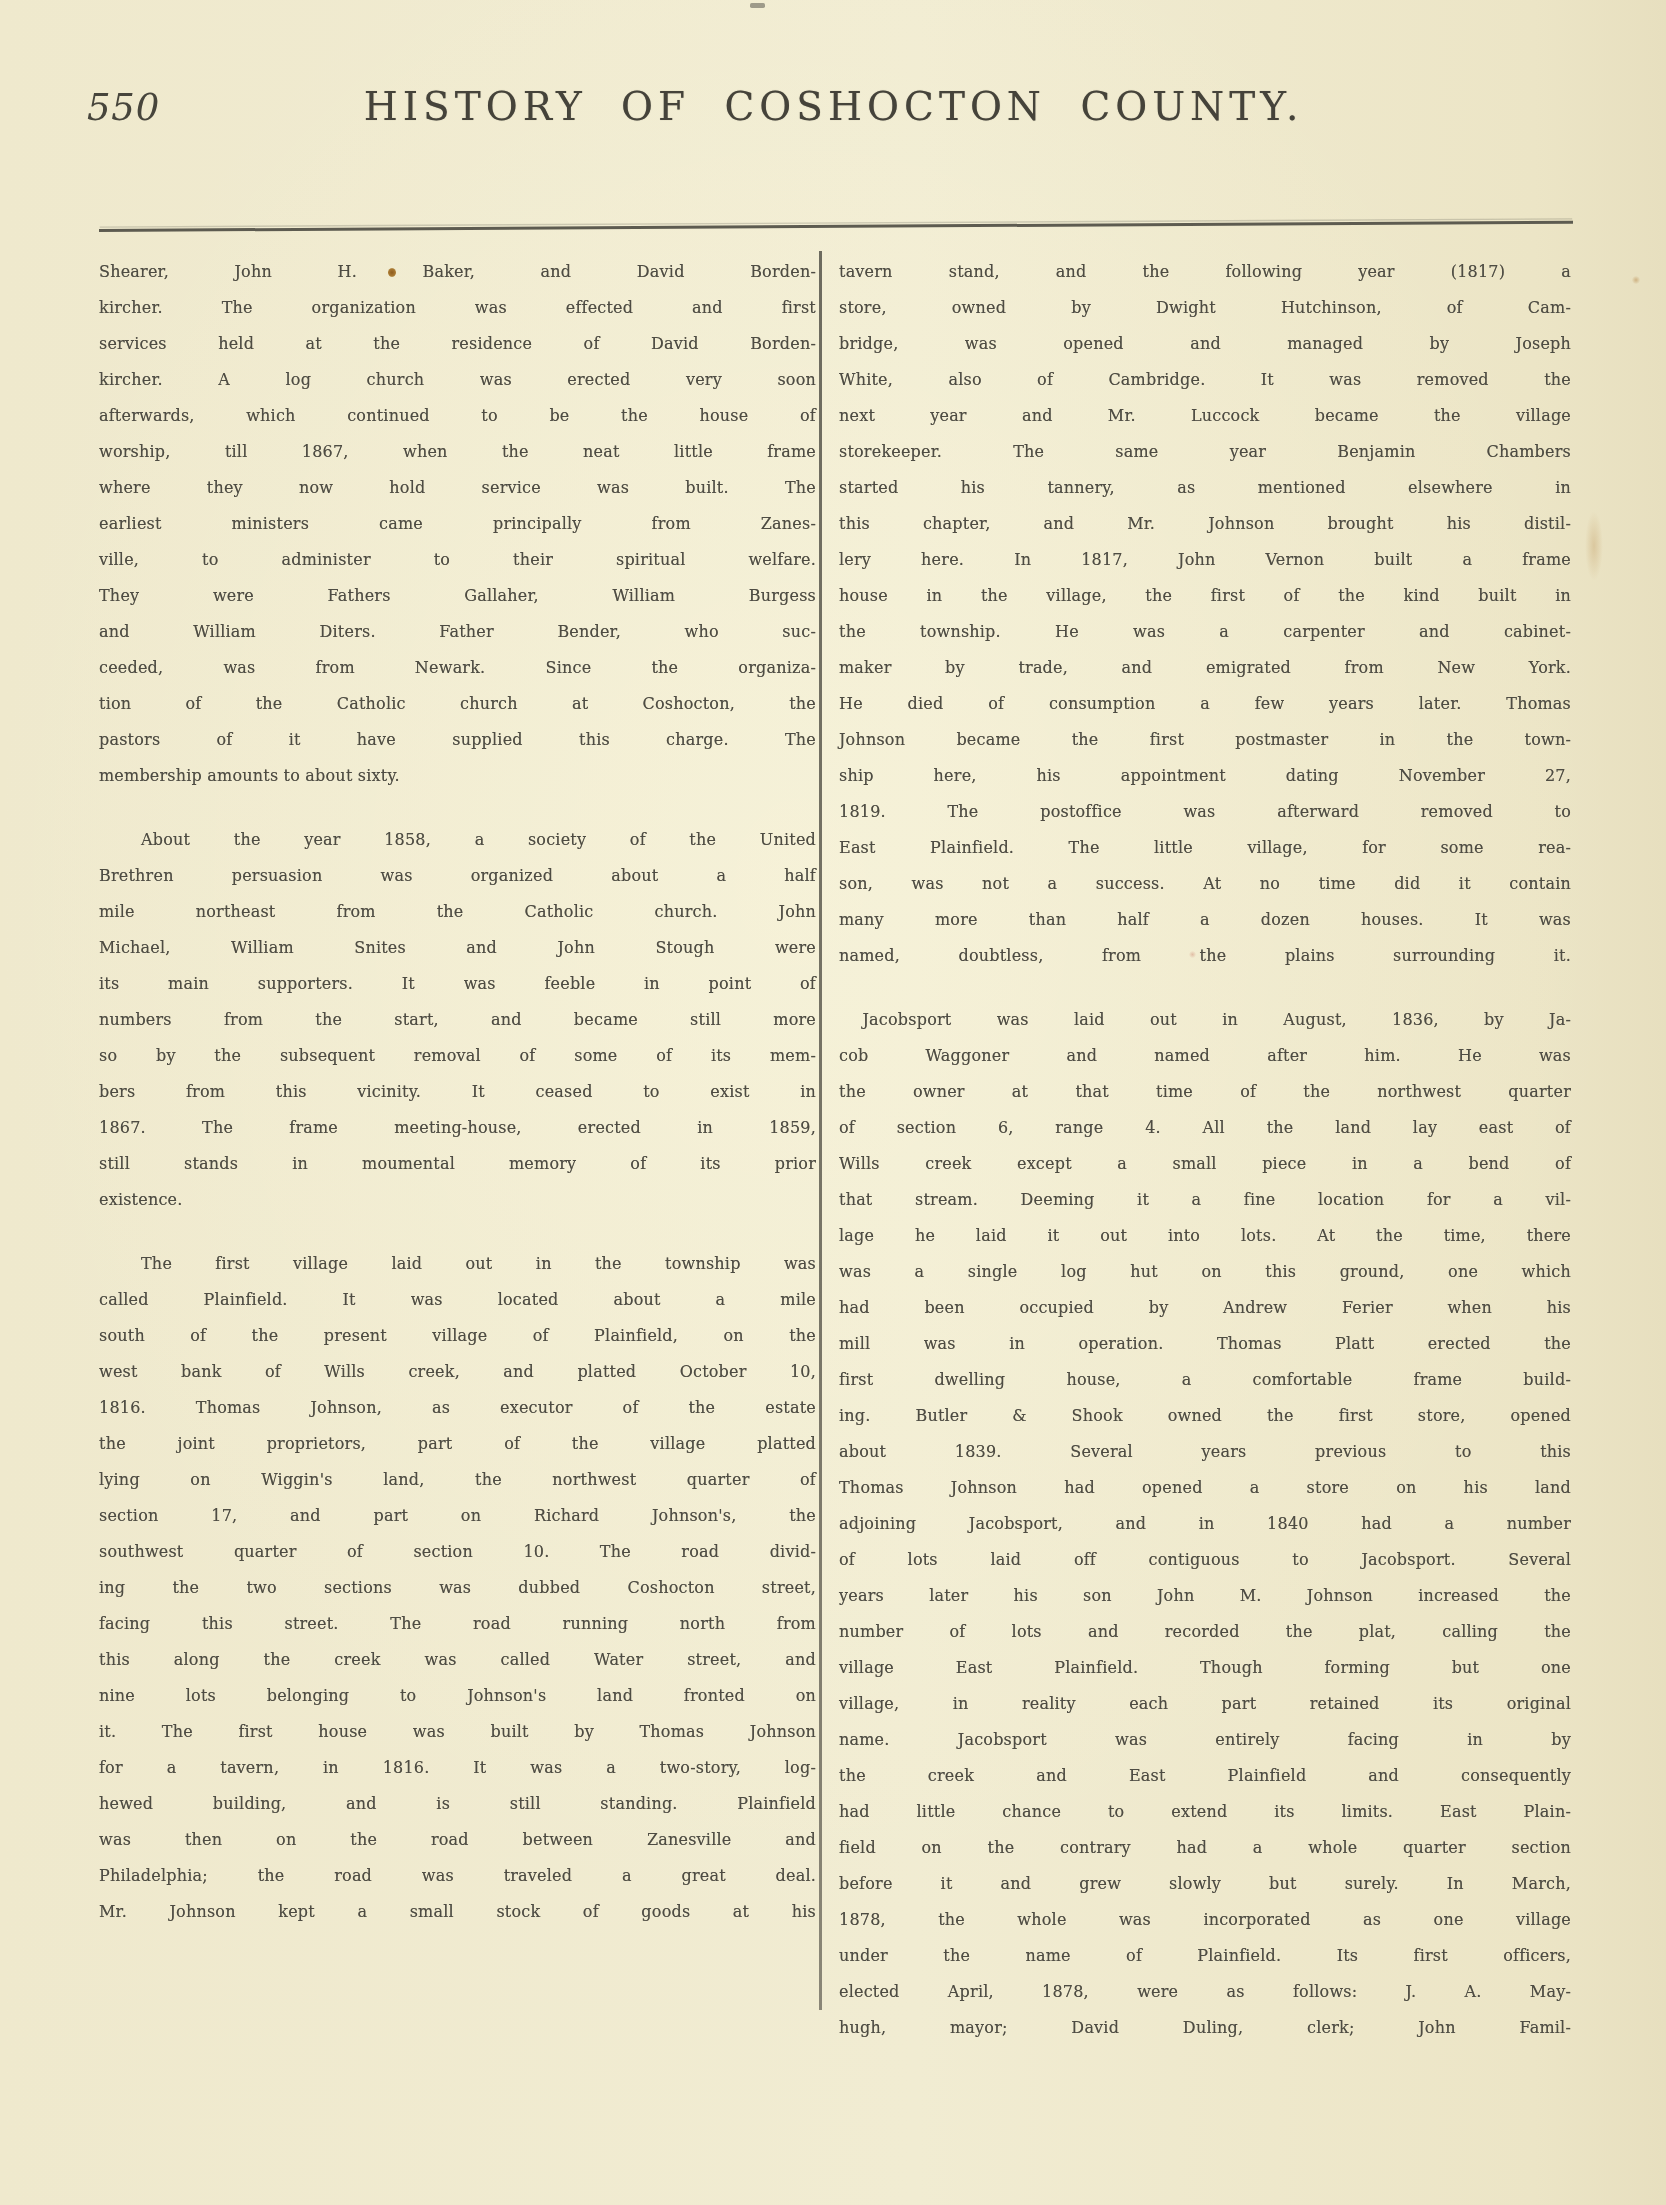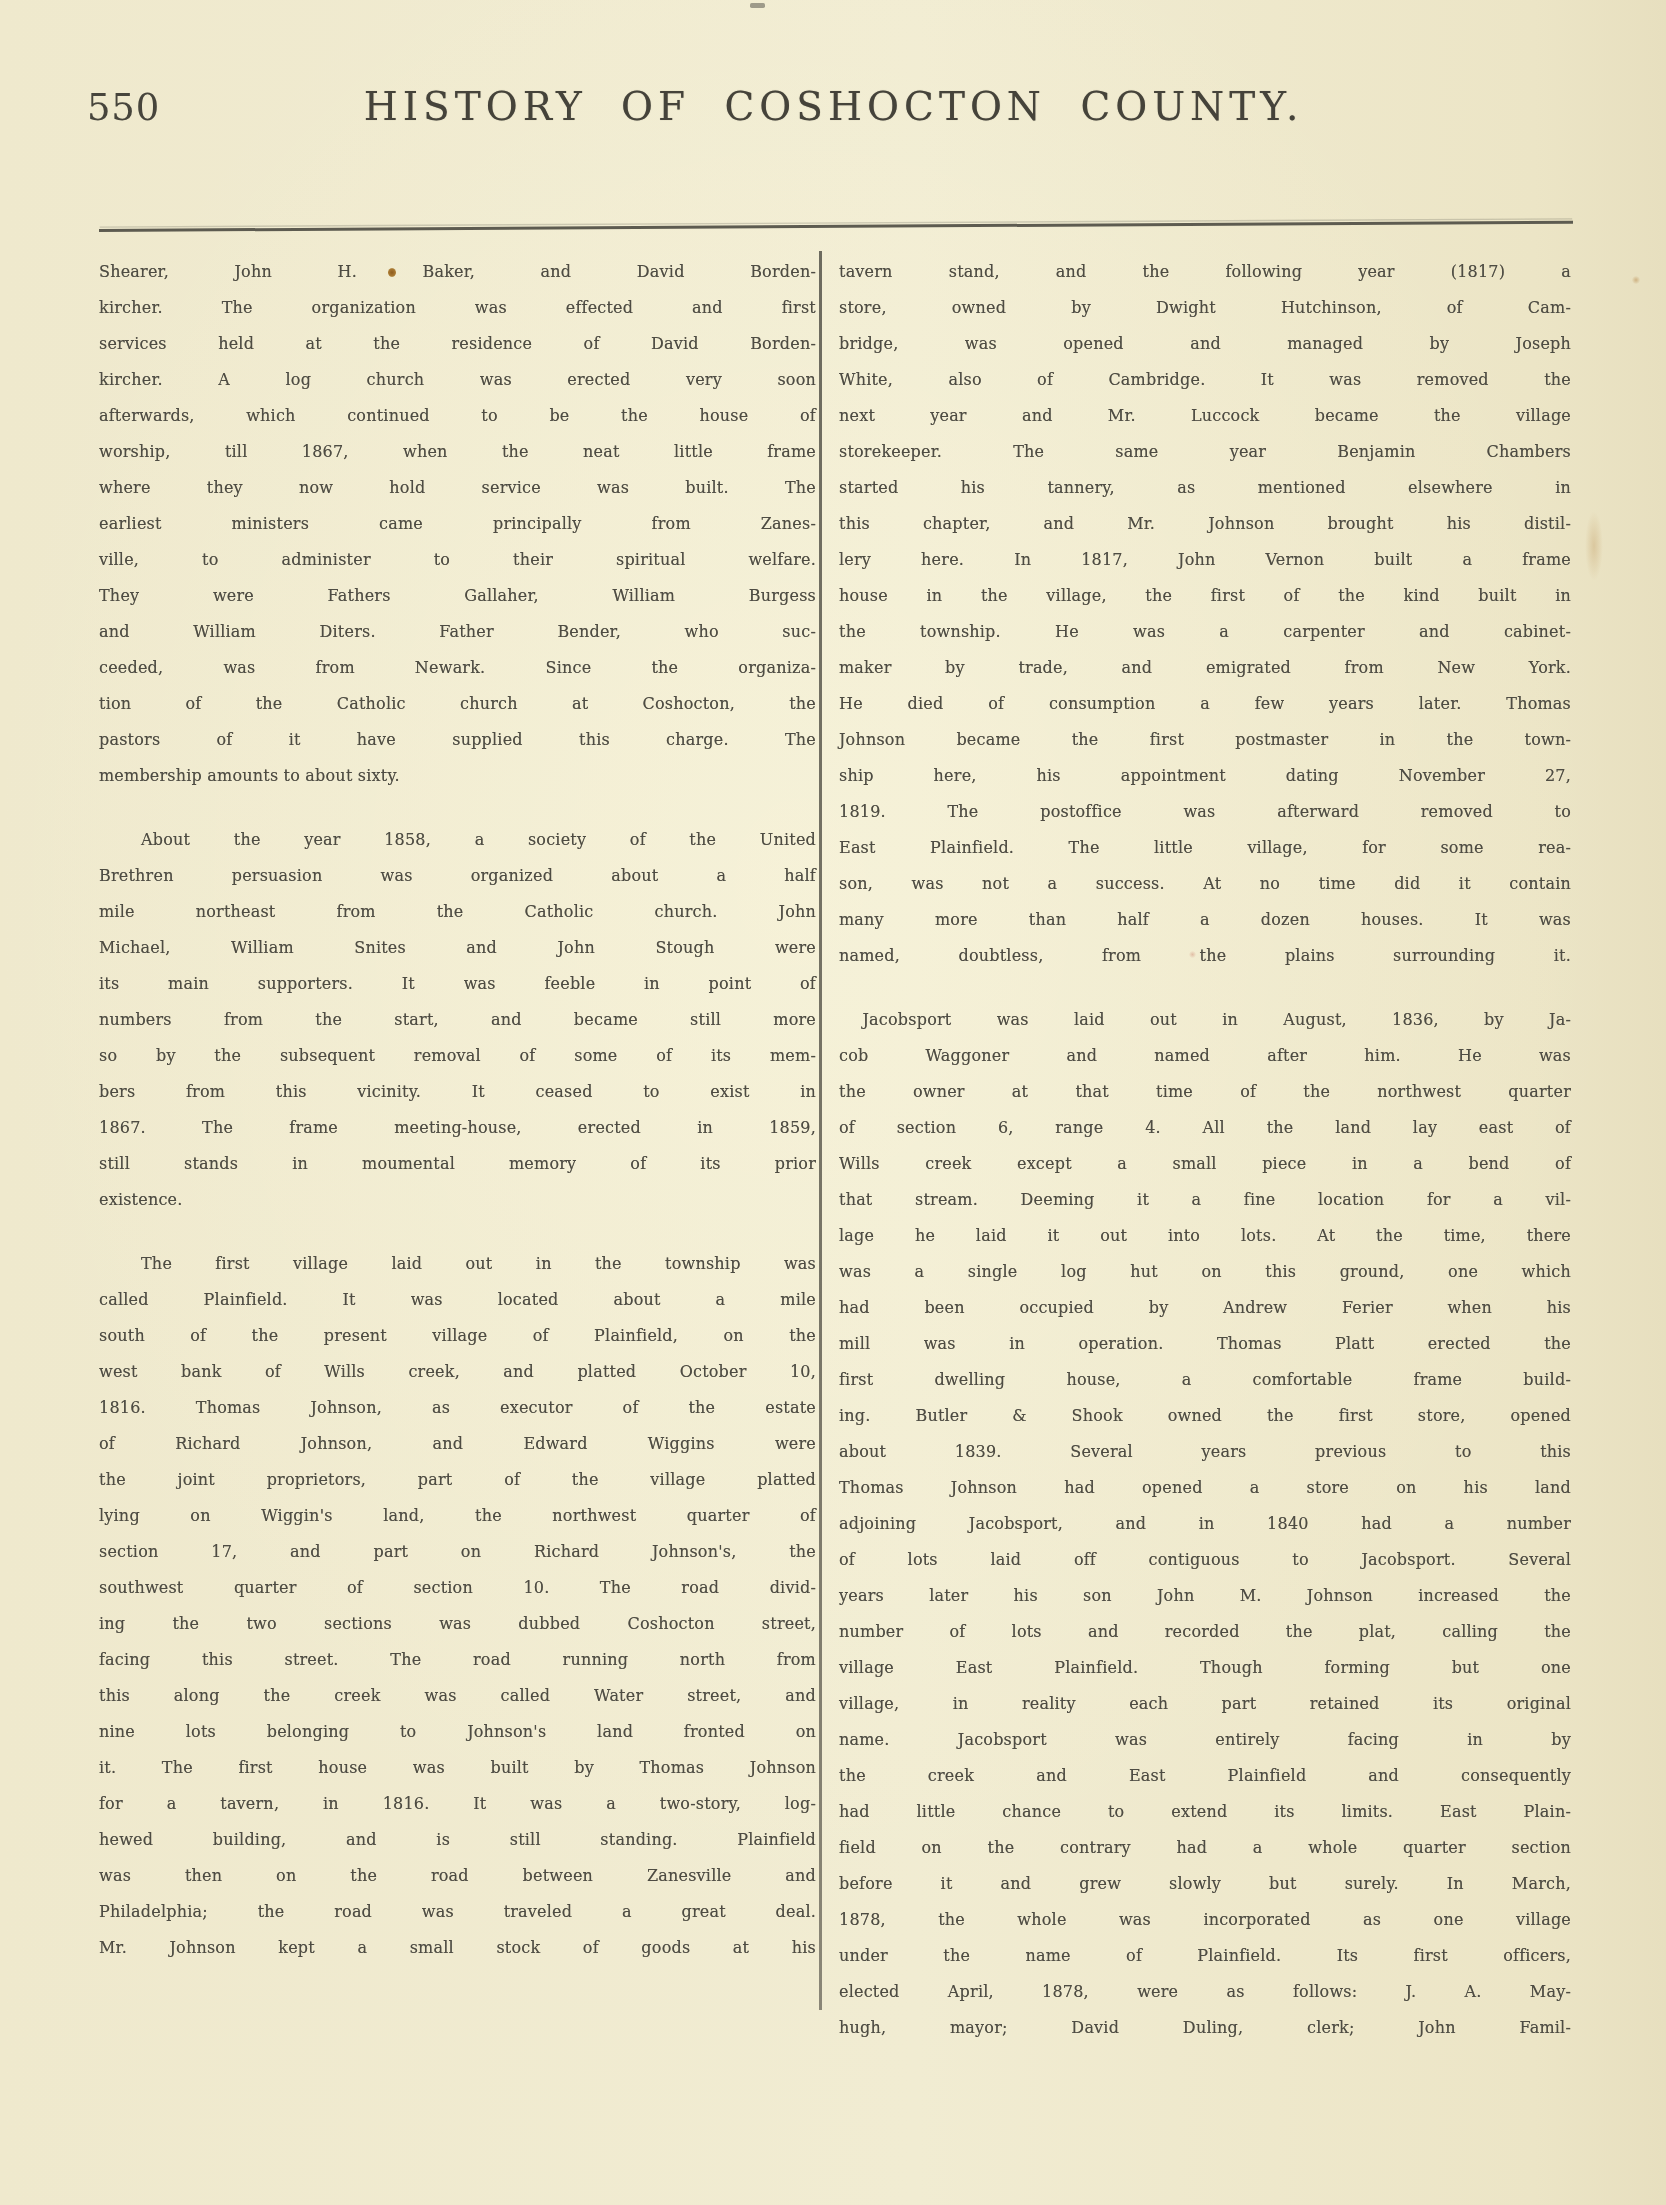--- a/index.html
+++ b/index.html
@@ -11,20 +11,21 @@
       radial-gradient(ellipse 1173px 1508px at 48% 40%, rgba(255,252,228,0.35), rgba(255,252,228,0) 70%),
       linear-gradient(90deg, #efe9cd 0%, #f1ecd2 55%, #ece5c6 92%, #e7dfbf 100%),
       #efe9cd;
     overflow:hidden;
     font-family:"DejaVu Serif","Liberation Serif",serif;
   }
   .pagenum{
     position:absolute;left:87px;top:89px;
     font-size:37px;line-height:1;color:#47453c;
     letter-spacing:0.8px;
+    font-style:italic;
   }
   .title{
     position:absolute;left:0;right:0;top:87px;
     text-align:center;
     font-size:39px;line-height:1;color:#45433a;
     letter-spacing:5px;word-spacing:17px;
     text-shadow:0 0 0.8px rgba(70,67,58,0.45);
   }
   .rule{
     position:absolute;left:99px;top:229px;width:1474px;height:2.5px;
@@ -104,21 +105,20 @@
         <div class="line">1867.  The frame meeting-house, erected in 1859,</div>
         <div class="line">still stands in moumental memory of its prior</div>
         <div class="line end">existence.</div>
       </div>
       <div class="para gap">
         <div class="line" style="text-indent: 42px;">The first village laid out in the township was</div>
         <div class="line">called Plainfield.  It was located about a mile</div>
         <div class="line">south of the present village of Plainfield, on the</div>
         <div class="line">west bank of Wills creek, and platted October 10,</div>
         <div class="line">1816.  Thomas Johnson, as executor of the estate</div>
-        <div class="line">of Richard Johnson, and Edward Wiggins were</div>
         <div class="line">the joint proprietors, part of the village platted</div>
         <div class="line">lying on Wiggin's land, the northwest quarter of</div>
         <div class="line">section 17, and part on Richard Johnson's, the</div>
         <div class="line">southwest quarter of section 10.  The road divid-</div>
         <div class="line">ing the two sections was dubbed Coshocton street,</div>
         <div class="line">facing this street.  The road running north from</div>
         <div class="line">this along the creek was called Water street, and</div>
         <div class="line">nine lots belonging to Johnson's land fronted on</div>
         <div class="line">it.  The first house was built by Thomas Johnson</div>
         <div class="line">for a tavern, in 1816.  It was a two-story, log-</div>

